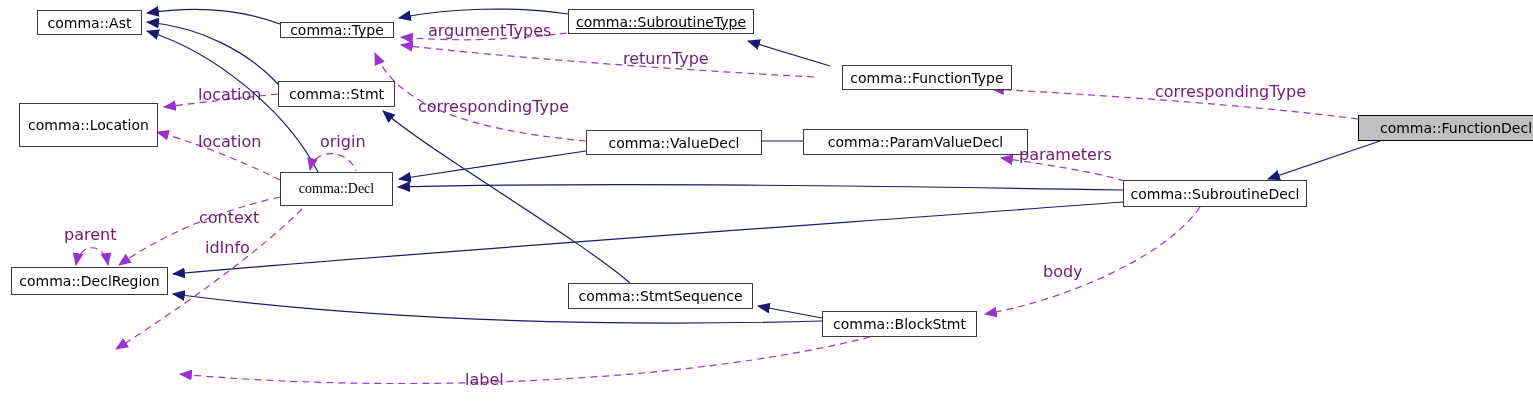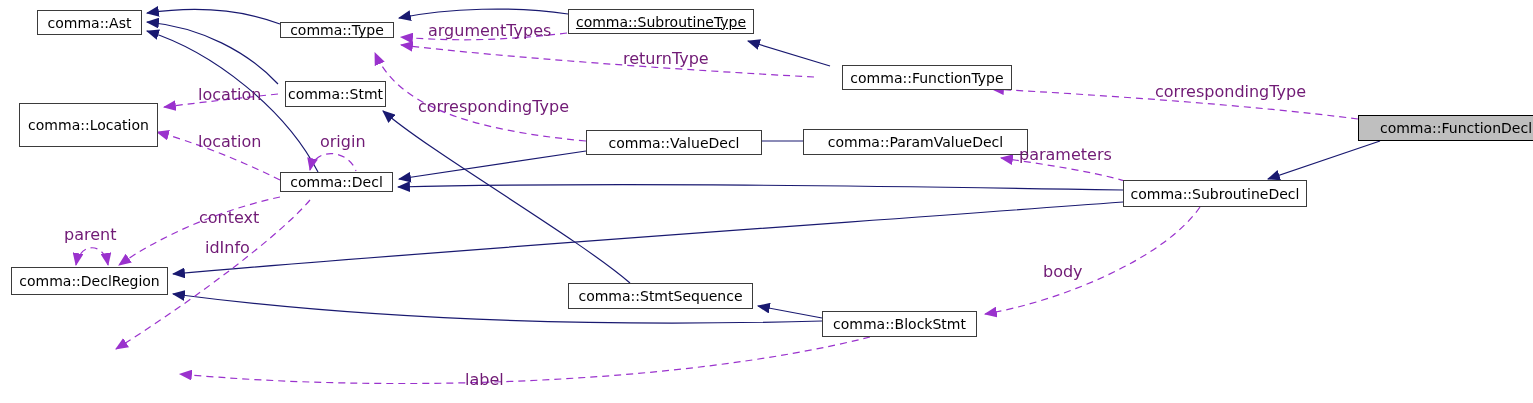--- a/index.html
+++ b/index.html
@@ -58,25 +58,25 @@
       <path d="M310,170 C315,147 348,149 356,171" marker-start="url(#arrPurple)"></path>
       <path d="M76,265 C80,242 104,242 108,265" marker-start="url(#arrPurple)" marker-end="url(#arrPurple)"></path>
     </g>
   </svg>
 
   <div class="node" style="left:37px;top:10px;width:105px;height:25px;">comma::Ast</div>
   <div class="node" style="left:280px;top:22px;width:114px;height:16px;">comma::Type</div>
   <div class="node" style="left:568px;top:9px;width:186px;height:25px;text-decoration:underline;">comma::SubroutineType</div>
   <div class="node" style="left:814px;top:65px;width:170px;height:25px;margin-left:28px;">comma::FunctionType</div>
   <div class="node" style="left:19px;top:103px;width:139px;height:44px;">comma::Location</div>
-  <div class="node" style="left:285px;top:81px;width:101px;height:26px;">comma::Stmt</div>
+  <div class="node" style="left:278px;top:81px;width:117px;height:26px;">comma::Stmt</div>
   <div class="node" style="left:586px;top:130px;width:176px;height:25px;">comma::ValueDecl</div>
   <div class="node" style="left:803px;top:129px;width:225px;height:26px;">comma::ParamValueDecl</div>
   <div class="node hl" style="left:1358px;top:115px;width:196px;height:26px;">comma::FunctionDecl</div>
-  <div class="node" style="left:280px;top:172px;width:113px;height:20px;">comma::Decl</div>
+  <div class="node" style="left:280px;top:172px;width:113px;height:34px;font-family:Liberation Serif, serif;">comma::Decl</div>
   <div class="node" style="left:1123px;top:180px;width:184px;height:27px;">comma::SubroutineDecl</div>
   <div class="node" style="left:11px;top:267px;width:157px;height:28px;">comma::DeclRegion</div>
   <div class="node" style="left:568px;top:283px;width:185px;height:26px;">comma::StmtSequence</div>
   <div class="node" style="left:822px;top:311px;width:155px;height:26px;">comma::BlockStmt</div>
 
   <span class="elabel" style="left:428px;top:21px;">argumentTypes</span>
   <span class="elabel" style="left:623px;top:49px;">returnType</span>
   <span class="elabel" style="left:1155px;top:82px;">correspondingType</span>
   <span class="elabel" style="left:418px;top:97px;">correspondingType</span>
   <span class="elabel" style="left:198px;top:85px;">location</span>

